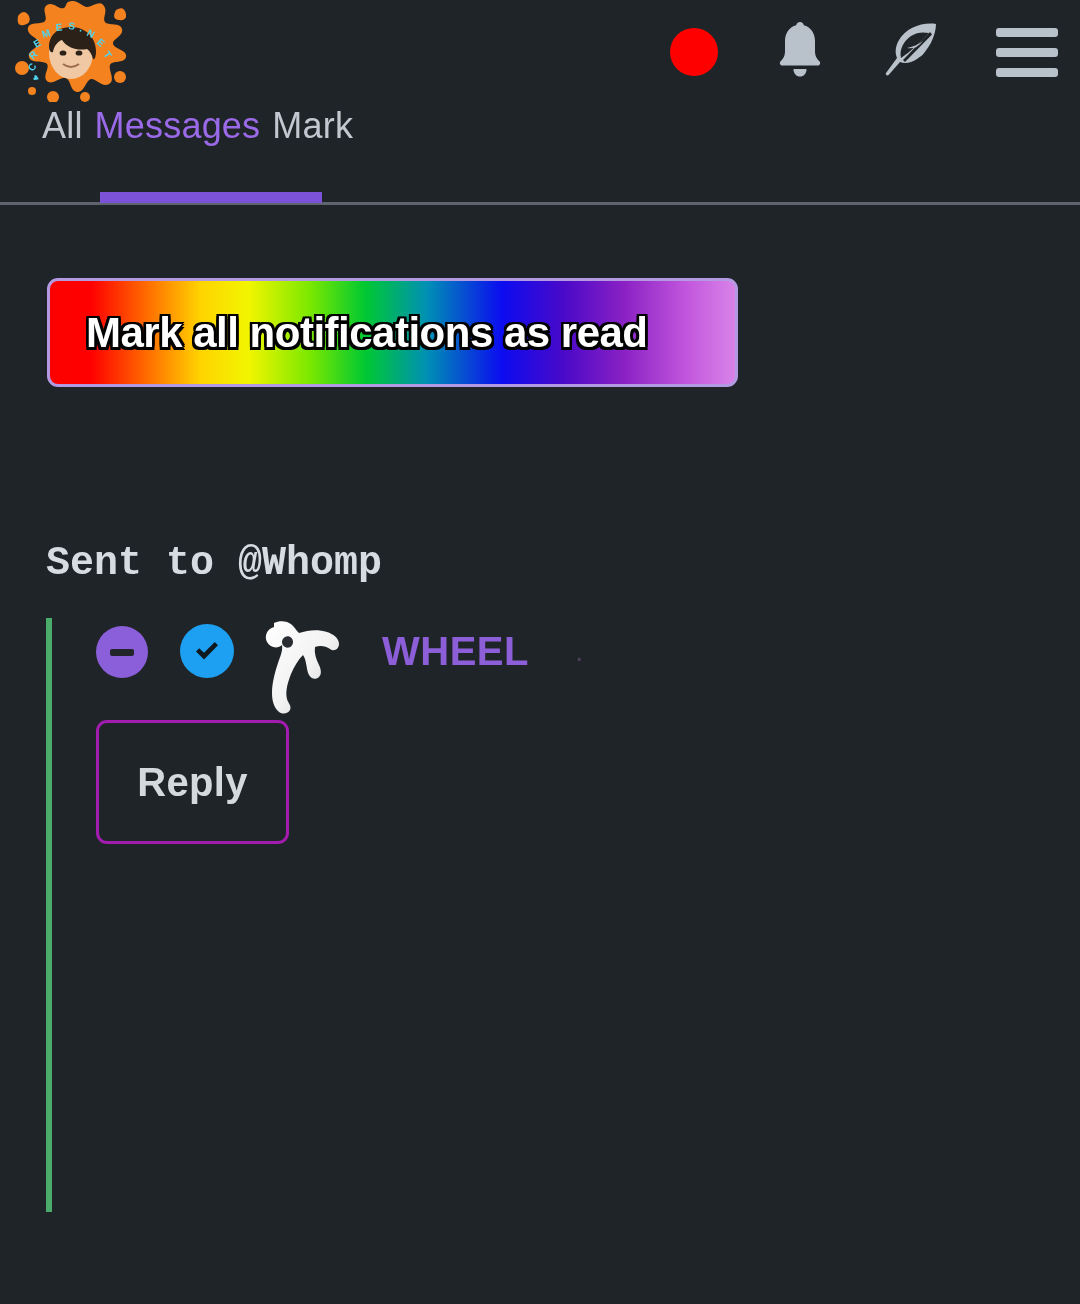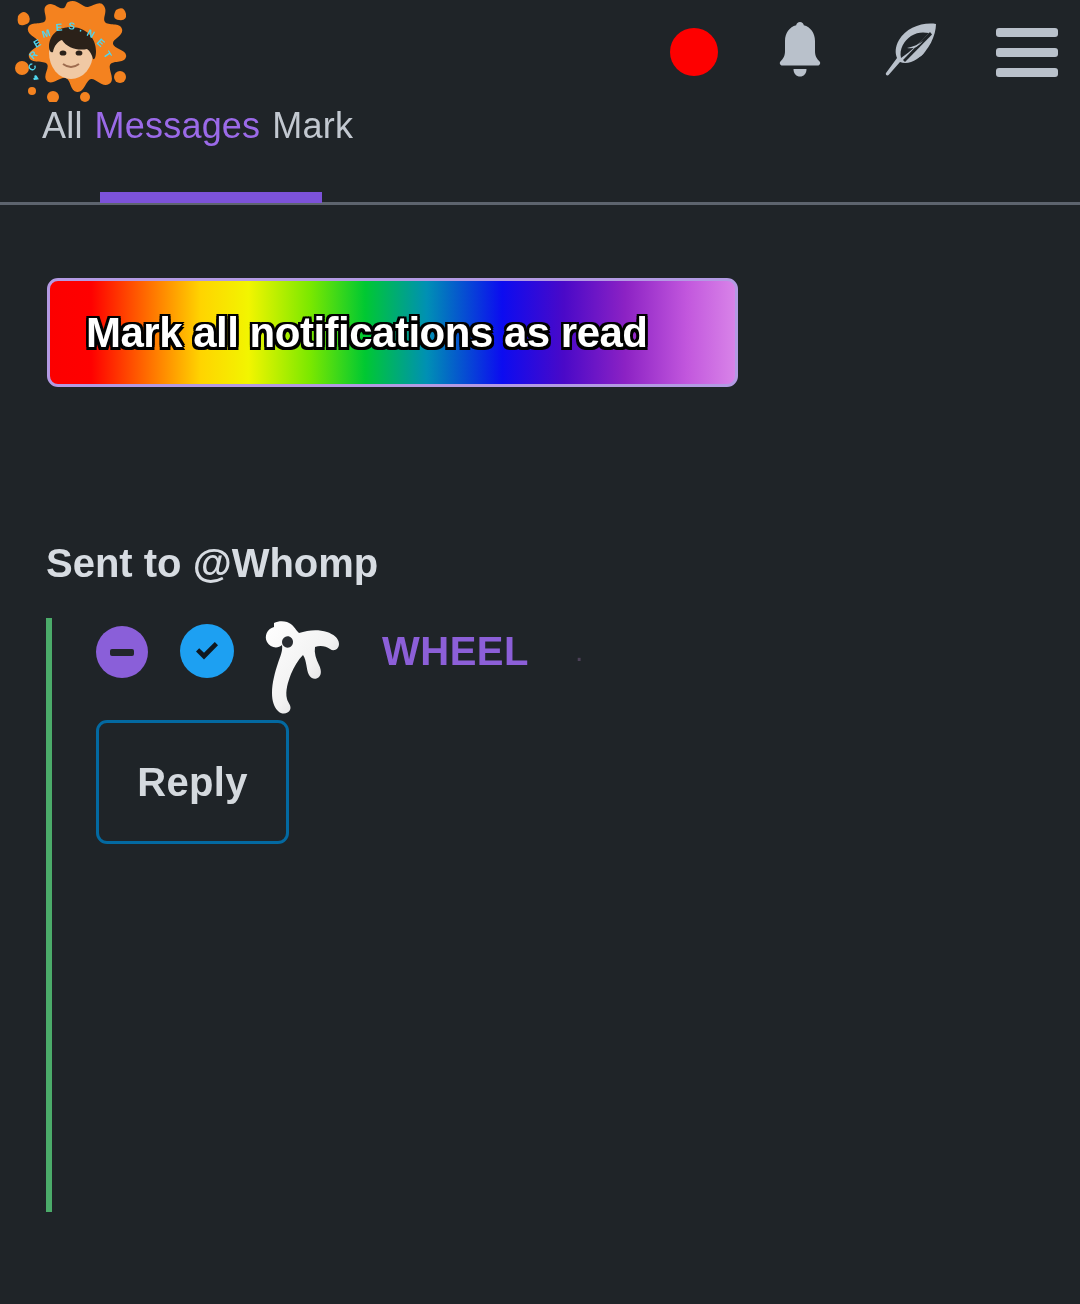--- a/index.html
+++ b/index.html
@@ -111,20 +111,21 @@
       -2.5px 0px 0 #000, 2.5px 0px 0 #000;
     white-space: nowrap;
   }
 
   
   .sent-to {
     position: absolute; left: 46px; top: 541px;
     font-size: 40px; font-weight: bold;
     color: #d7dce2;
     white-space: nowrap;
+    font-family: Liberation Mono, monospace;
   }
 
   
   .thread {
     position: absolute; left: 46px; top: 618px;
     width: 1000px;
   }
   .thread-line {
     position: absolute; left: 0; top: 0;
     width: 6px; height: 594px;
@@ -176,21 +177,21 @@
     font-size: 41px;
     line-height: 71px;
     color: #d0d6dd;
     width: 830px;
     font-weight: normal;
   }
 
   .reply-btn {
     margin-top: 36px;
     width: 193px; height: 124px;
-    border: 3px solid #0369a1;
+    border: 3px solid #a21caf;
     border-radius: 11px;
     background: transparent;
     color: #d4d9de;
     font-size: 40px; font-weight: bold;
     font-family: "Liberation Sans", sans-serif;
     cursor: pointer;
     display: flex; align-items: center; justify-content: center;
     letter-spacing: 0.3px;
   }
 </style>

